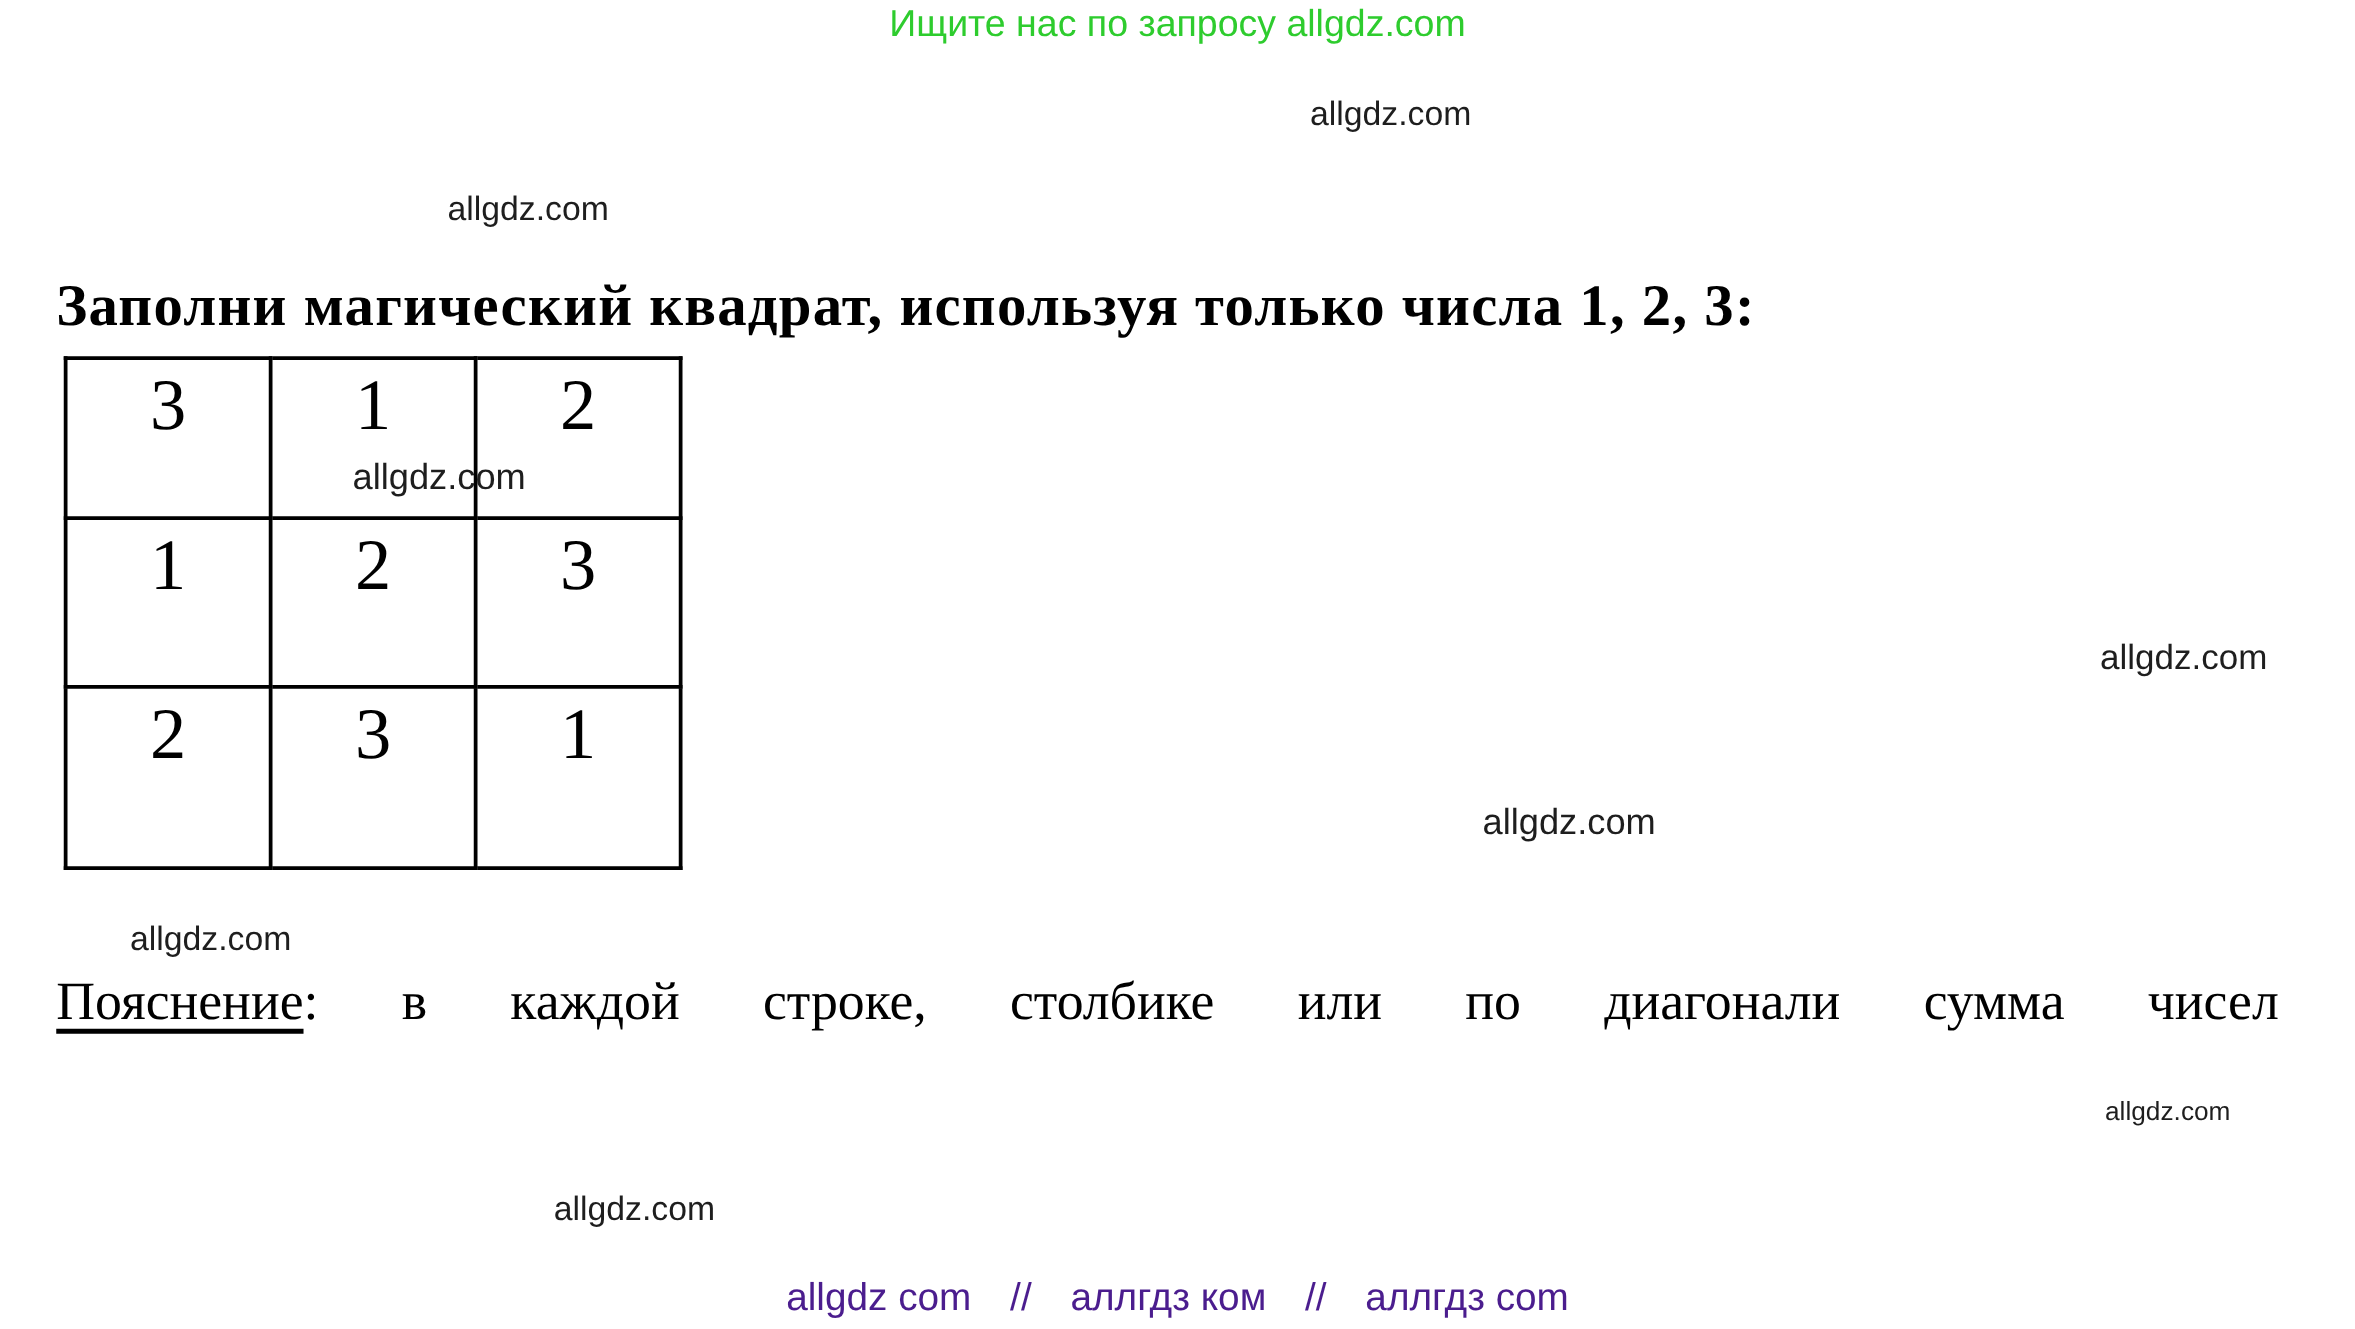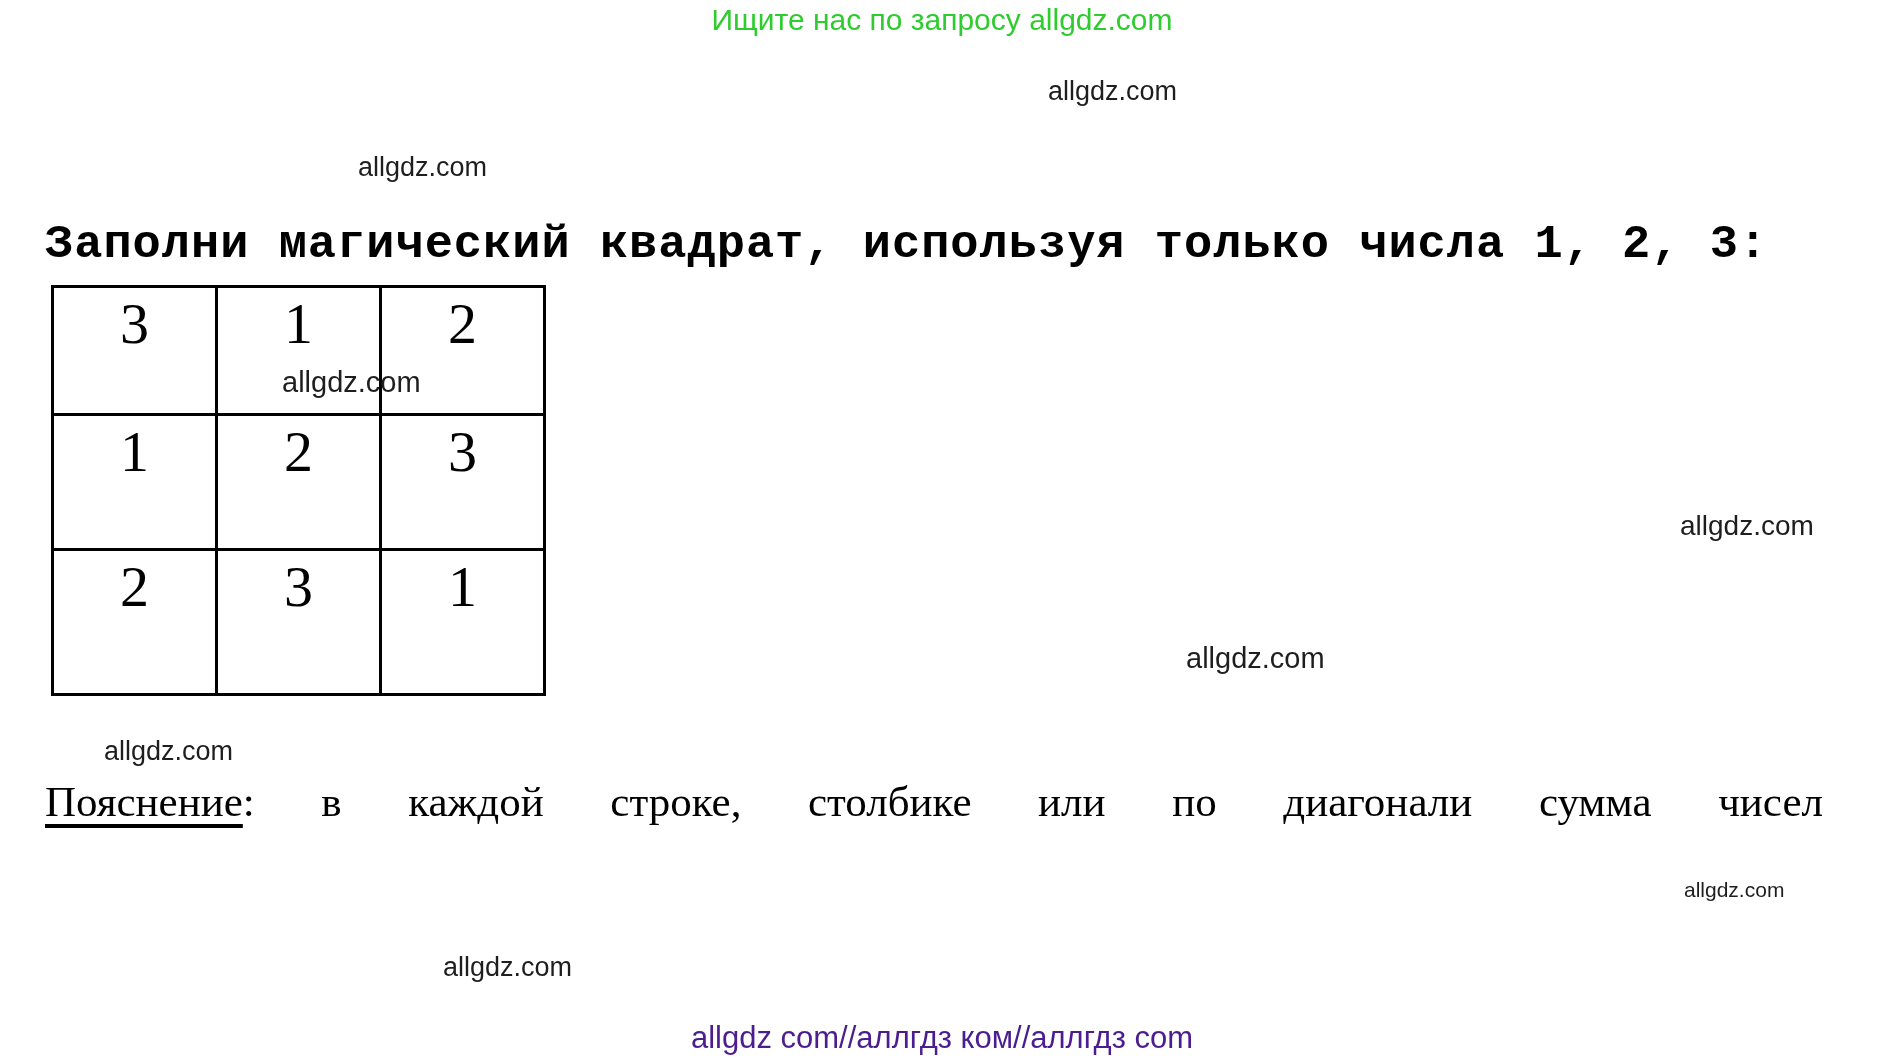--- a/index.html
+++ b/index.html
@@ -53,21 +53,20 @@
     white-space: nowrap;
   }
 
   .task-prompt {
     position: absolute;
     left: 45px; top: 218px;
     font-size: 47px;
     font-weight: bold;
     letter-spacing: 1px;
     white-space: nowrap;
-    font-family: Liberation Mono, monospace;
   }
 
   .magic-square {
     position: absolute;
     left: 51px; top: 285px;
     border-collapse: collapse;
   }
   .magic-square td {
     width: 164px;
     border: 3px solid #000;
@@ -99,21 +98,21 @@
     text-decoration: underline;
     text-decoration-thickness: 4px;
     text-underline-offset: 8px;
   }
 
   .footer {
     position: absolute;
     top: 1020px; left: 0; width: 100%;
     display: flex;
     justify-content: center;
-    gap: 0;
+    gap: 31px;
     font-family: "Liberation Sans", sans-serif;
     font-size: 31px;
     color: var(--purple);
   }
 </style>
 </head>
 <body>
 
 <div class="page">
 

